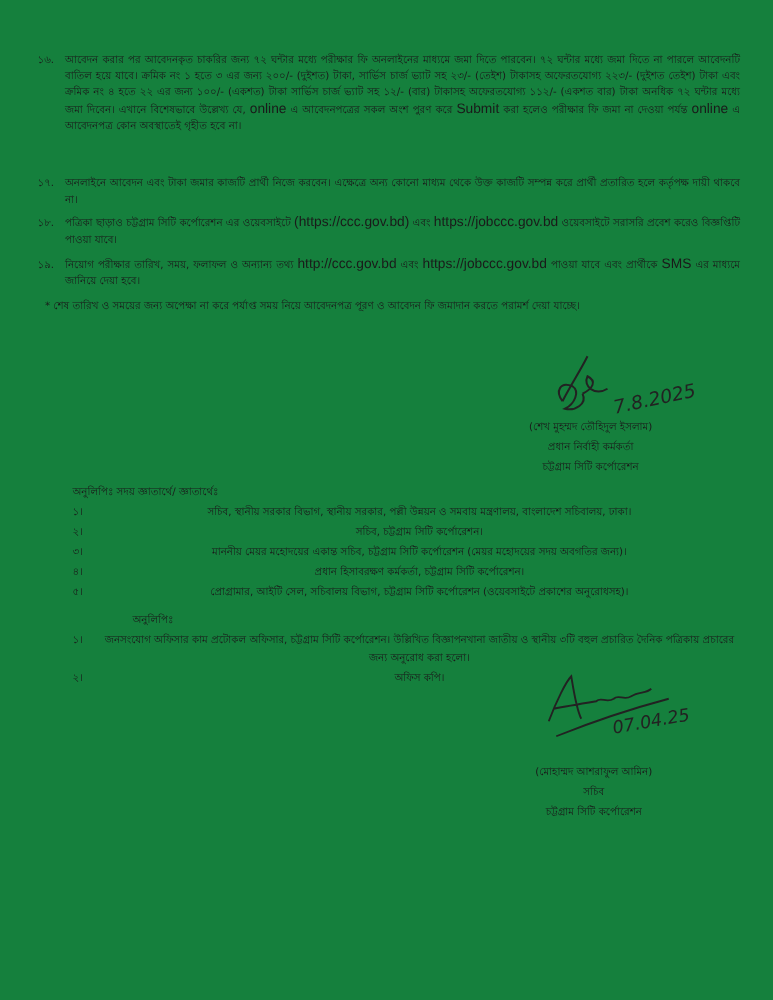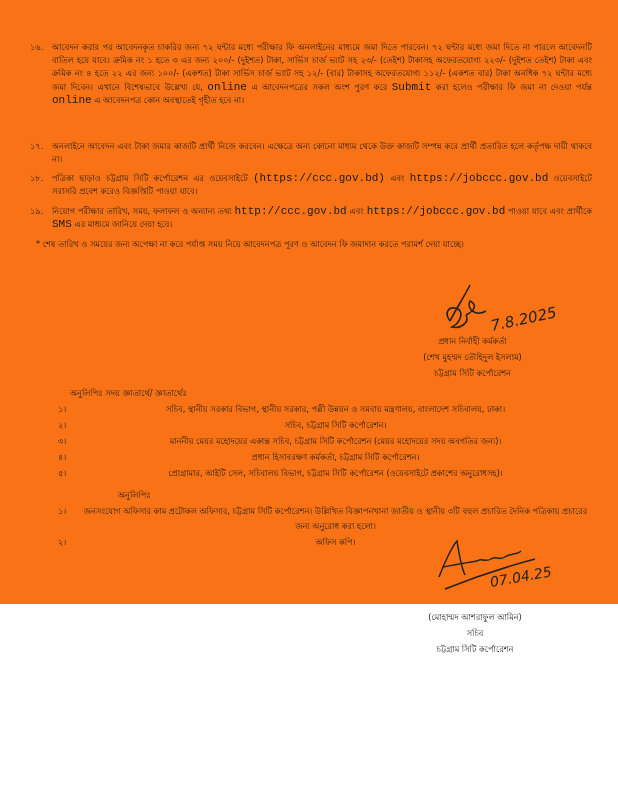--- a/index.html
+++ b/index.html
@@ -1,26 +1,26 @@
 <!DOCTYPE html>
 <html><head>
 <meta charset="utf-8">
 <style>
   html, body { margin:0; padding:0; background:#ffffff; }
   body { width:618px; height:800px; position:relative; overflow:hidden;
          font-family:"DejaVu Sans", sans-serif; color:#1a1a1a; }
-  .page { position:absolute; left:0; top:0; width:618px; height:604px; background:#f97316; }
+  .page { position:absolute; left:0; top:0; width:618px; height:800px; background:#15803d; }
   .para { position:absolute; left:52px; width:540px; font-size:8.2px; line-height:13.2px; }
   .para .num { position:absolute; left:-22px; top:0; width:22px; }
   .para .txt { display:block; text-align:justify; }
-  .latin { font-family:Liberation Mono, monospace; font-size:11px; }
+  .latin { font-family:Liberation Sans, sans-serif; font-size:11px; }
   .note { position:absolute; left:36px; width:560px; font-size:8.2px; line-height:13px; }
   .sig-block { position:absolute; text-align:center; font-size:8.2px; line-height:16px; }
   .sig { position:absolute; }
-  .cc-head { position:absolute; left:70px; font-size:8.2px; }
+  .cc-head { position:absolute; left:58px; font-size:8.2px; }
   .cc-item { position:absolute; left:58px; width:530px; font-size:8.2px; line-height:15px; }
   .cc-item .n { position:absolute; left:0; top:0; width:26px; }
   .cc-item .t { display:block; margin-left:25px;text-align:center; }
 </style>
 </head>
 <body>
 
 <div class="page">
 
   <div class="para" style="top:41px;">
@@ -43,22 +43,22 @@
     <span class="txt"><span>নিয়োগ পরীক্ষার তারিখ, সময়, ফলাফল ও অন্যান্য তথ্য </span><span class="latin">http://ccc.gov.bd</span><span> এবং </span><span class="latin">https://jobccc.gov.bd</span><span> পাওয়া যাবে এবং প্রার্থীকে </span><span class="latin">SMS</span><span> এর মাধ্যমে জানিয়ে দেয়া হবে।</span></span>
   </div>
 
   <div class="note" style="top:238px;">* শেষ তারিখ ও সময়ের জন্য অপেক্ষা না করে পর্যাপ্ত সময় নিয়ে আবেদনপত্র পূরণ ও আবেদন ফি জমাদান করতে পরামর্শ দেয়া যাচ্ছে।</div>
 
   <svg class="sig" style="left:440px; top:283px;" width="140" height="55" viewBox="0 0 140 55">
     <path d="M30 2 C24 14, 16 26, 10 38 M10 38 C4 30, 8 22, 18 26 C24 30, 20 40, 12 44 C20 46, 30 40, 26 32 M26 32 C34 28, 38 22, 30 18 C26 26, 36 34, 46 28" fill="none" stroke="#222" stroke-width="1.6"></path>
     <text x="52" y="48" font-family="DejaVu Sans, sans-serif" font-size="15" font-style="italic" fill="#222" transform="rotate(-12 52 48)">7.8.2025</text>
   </svg>
   <div class="sig-block" style="left:380px; top:333px; width:185px;">
+    <div>(শেখ মুহম্মদ তৌহিদুল ইসলাম)</div>
     <div>প্রধান নির্বাহী কর্মকর্তা</div>
-    <div>(শেখ মুহম্মদ তৌহিদুল ইসলাম)</div>
     <div>চট্টগ্রাম সিটি কর্পোরেশন</div>
   </div>
 
   <div class="cc-head" style="top:387px;">অনুলিপিঃ সদয় জ্ঞাতার্থে/ জ্ঞাতার্থেঃ</div>
   <div class="cc-item" style="top:402px;">
     <span class="n">১।</span>
     <span class="t">সচিব, স্থানীয় সরকার বিভাগ, স্থানীয় সরকার, পল্লী উন্নয়ন ও সমবায় মন্ত্রণালয়, বাংলাদেশ সচিবালয়, ঢাকা।</span>
   </div>
   <div class="cc-item" style="top:418px;">
     <span class="n">২।</span>

